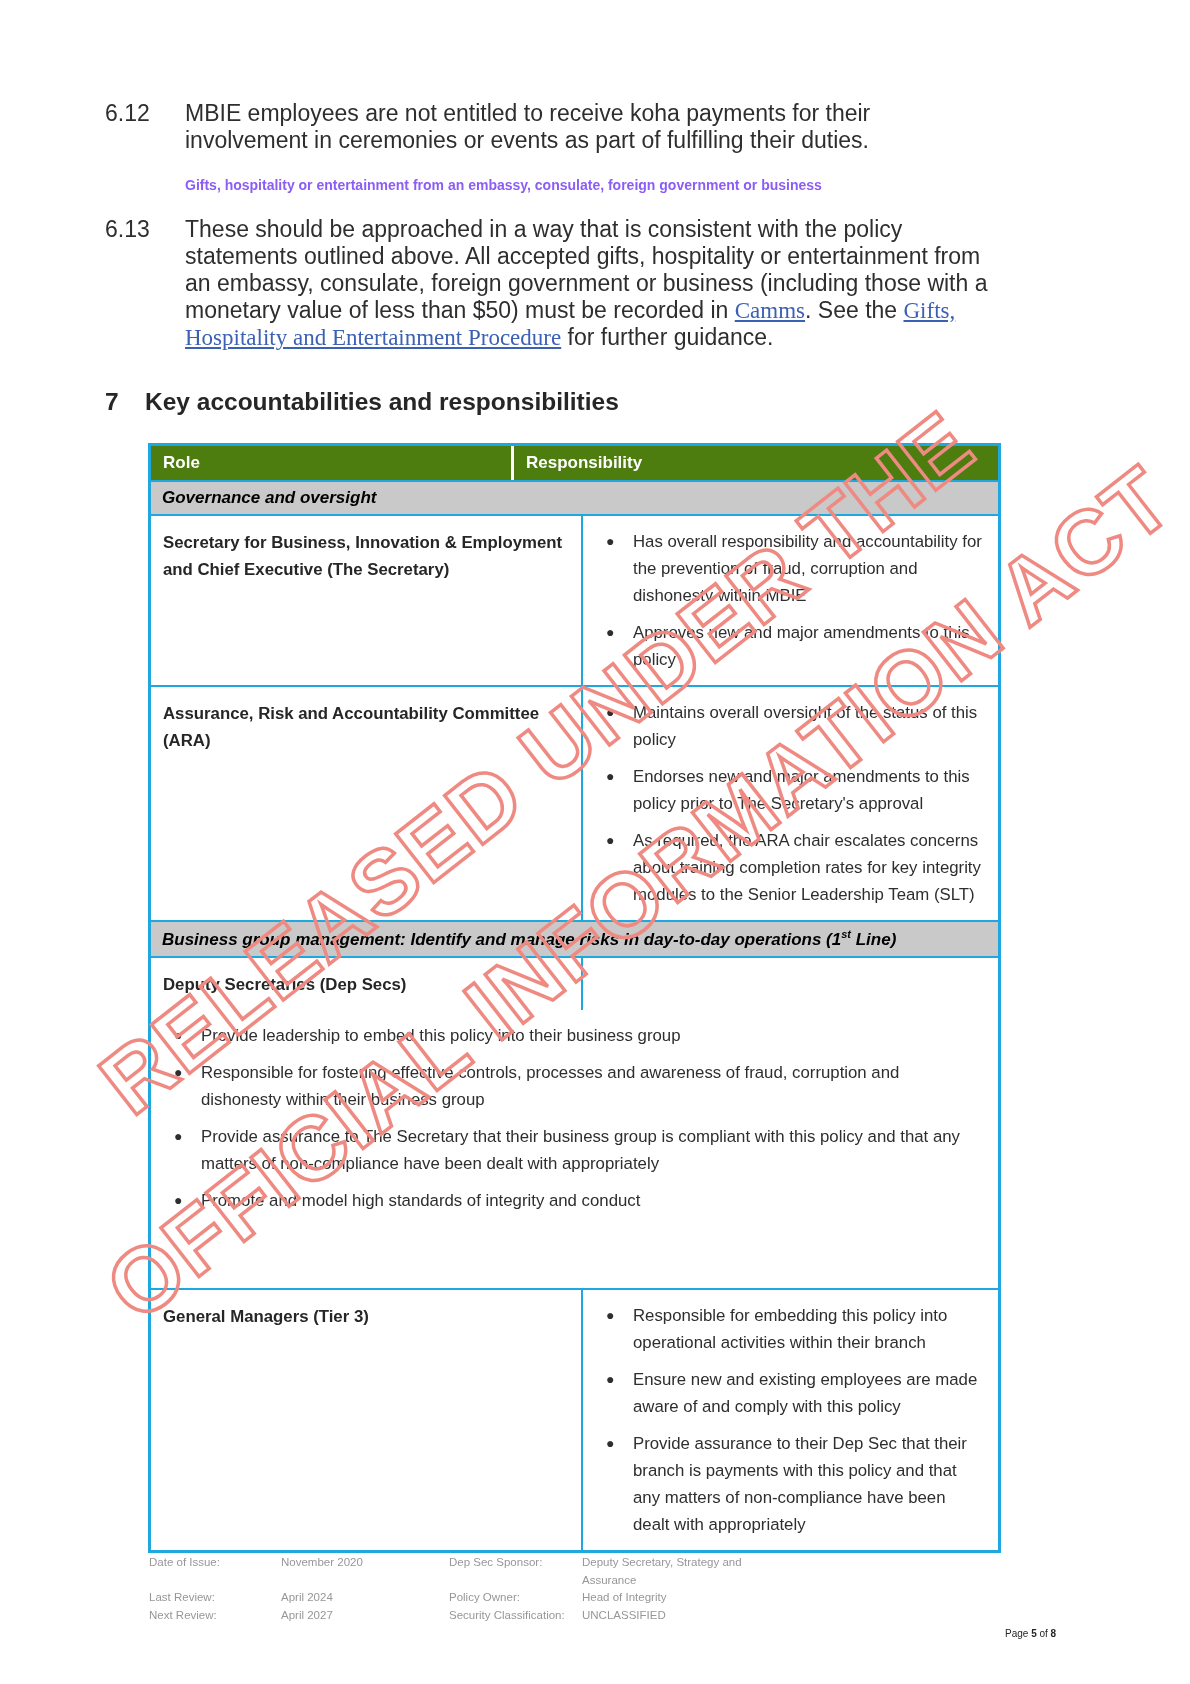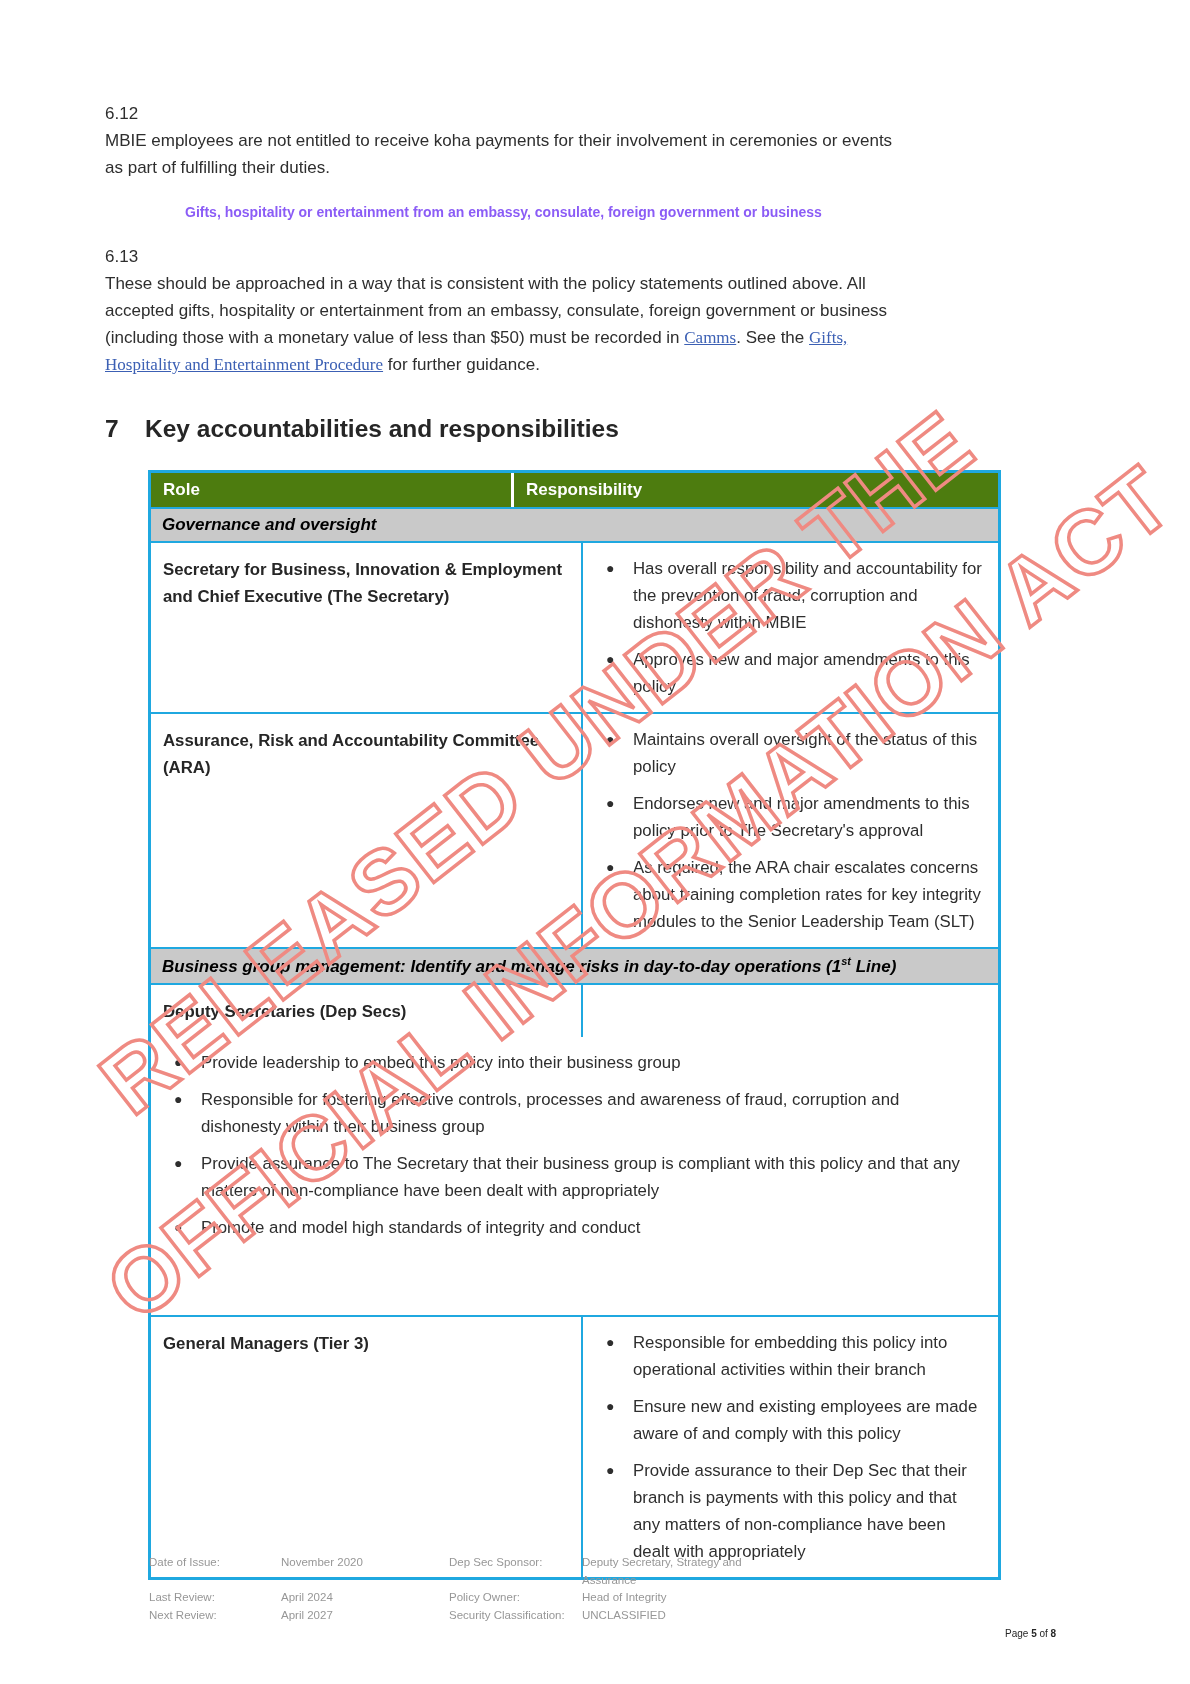--- a/index.html
+++ b/index.html
@@ -4,21 +4,21 @@
 <style>
   * { margin:0; padding:0; box-sizing:border-box; }
   html,body { background:#ffffff; }
   .page {
     position:relative; width:1190px; height:1684px; margin:0 auto;
     background:#ffffff; overflow:hidden;
     font-family:"Liberation Sans", sans-serif; color:#2e2e2e;
   }
   
   .doc { position:absolute; top:100px; left:105px; width:890px; }
-  .para { display:flex; font-size:17px; line-height:27px; margin-bottom:23px;flex-direction:column; }
+  .para { display:flex; font-size:23px; line-height:27px; margin-bottom:23px; }
   .para .num { width:80px; flex:none; }
   .para .ptxt { flex:1; max-width:805px; }
   .subhead { margin:0 0 23px 80px; font-weight:bold; font-size:14px; color:#8b5cf6; }
   .doclink { color:#3c60b4; text-decoration:underline; cursor:pointer;font-family:Liberation Serif, serif; }
   
   .sec { display:flex; align-items:baseline; font-size:24.5px; font-weight:bold;
          color:#262626; margin:37px 0 27px 0; }
   .sec .snum { width:40px; flex:none; }
   
   .tbl { margin-left:43px; width:853px; border:3px solid #1fa8e0; }

